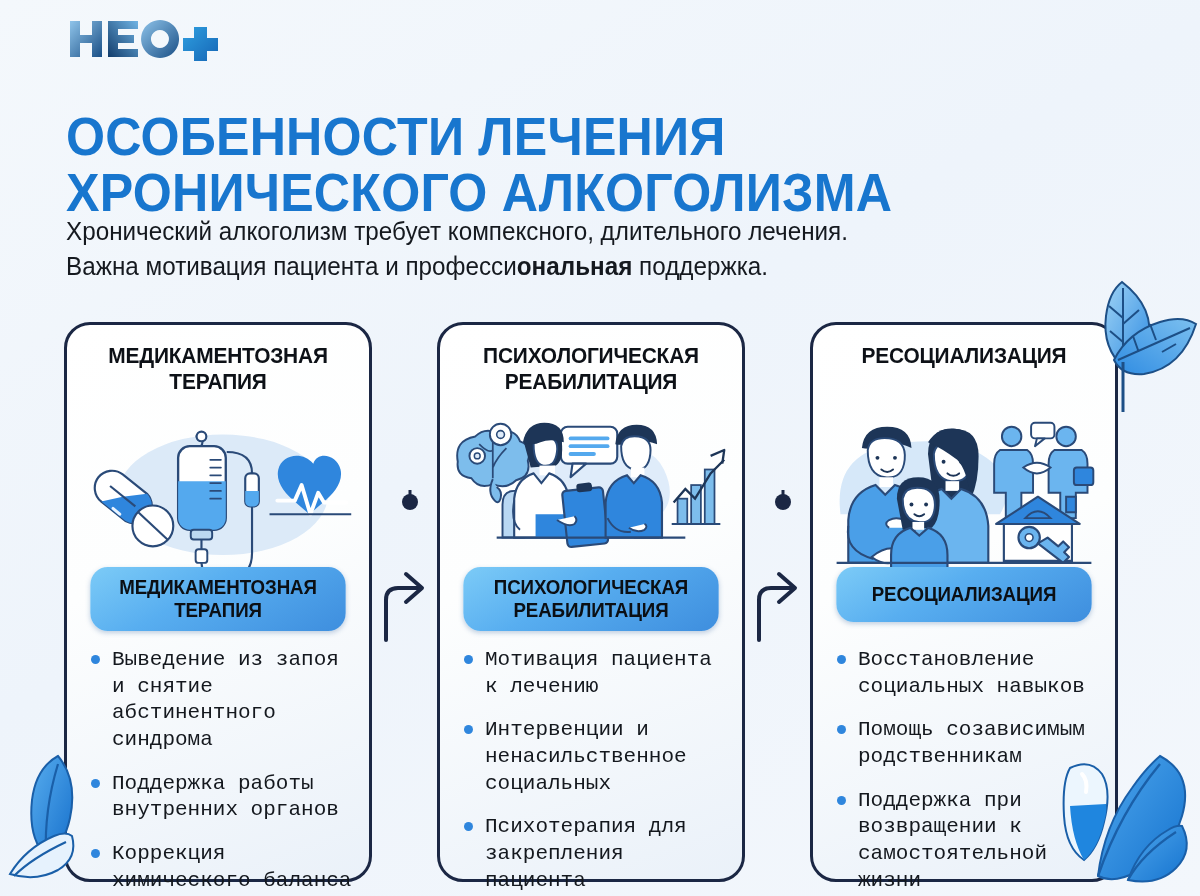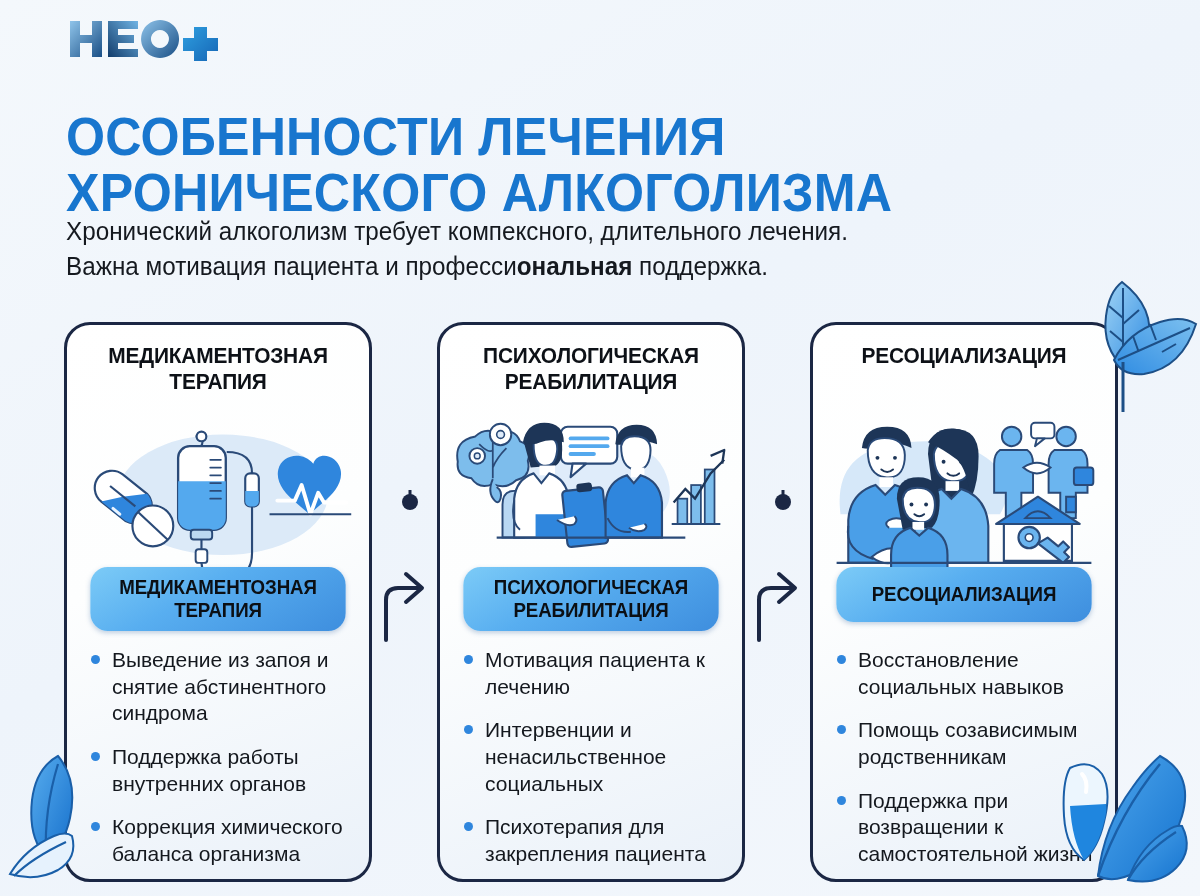--- a/index.html
+++ b/index.html
@@ -63,21 +63,21 @@
     color:#0b0f14;font-weight:700;text-align:center;
     padding:9px 6px;line-height:1.18;font-size:19.5px;
     transform:scaleX(0.96);box-sizing:border-box;
     letter-spacing:-0.1px;
   }
   .c3 .badge{padding:16px 6px;}
 
   .bullets{position:absolute;left:22px;right:14px;top:322px;}
   .bullet{
     position:relative;padding-left:23px;margin-bottom:17px;
-    color:#14181e;font-size:21px;line-height:1.27;
+    color:#14181e;font-size:21px;line-height:1.27;font-family:Liberation Mono, monospace;
   }
   .bullet:last-child{margin-bottom:0;}
   .dot{
     position:absolute;left:2px;top:8px;width:9px;height:9px;
     border-radius:50%;background:#2f86dd;
   }
 
   
   .connectors{position:absolute;left:0;top:0;width:1200px;height:896px;pointer-events:none;}
 

